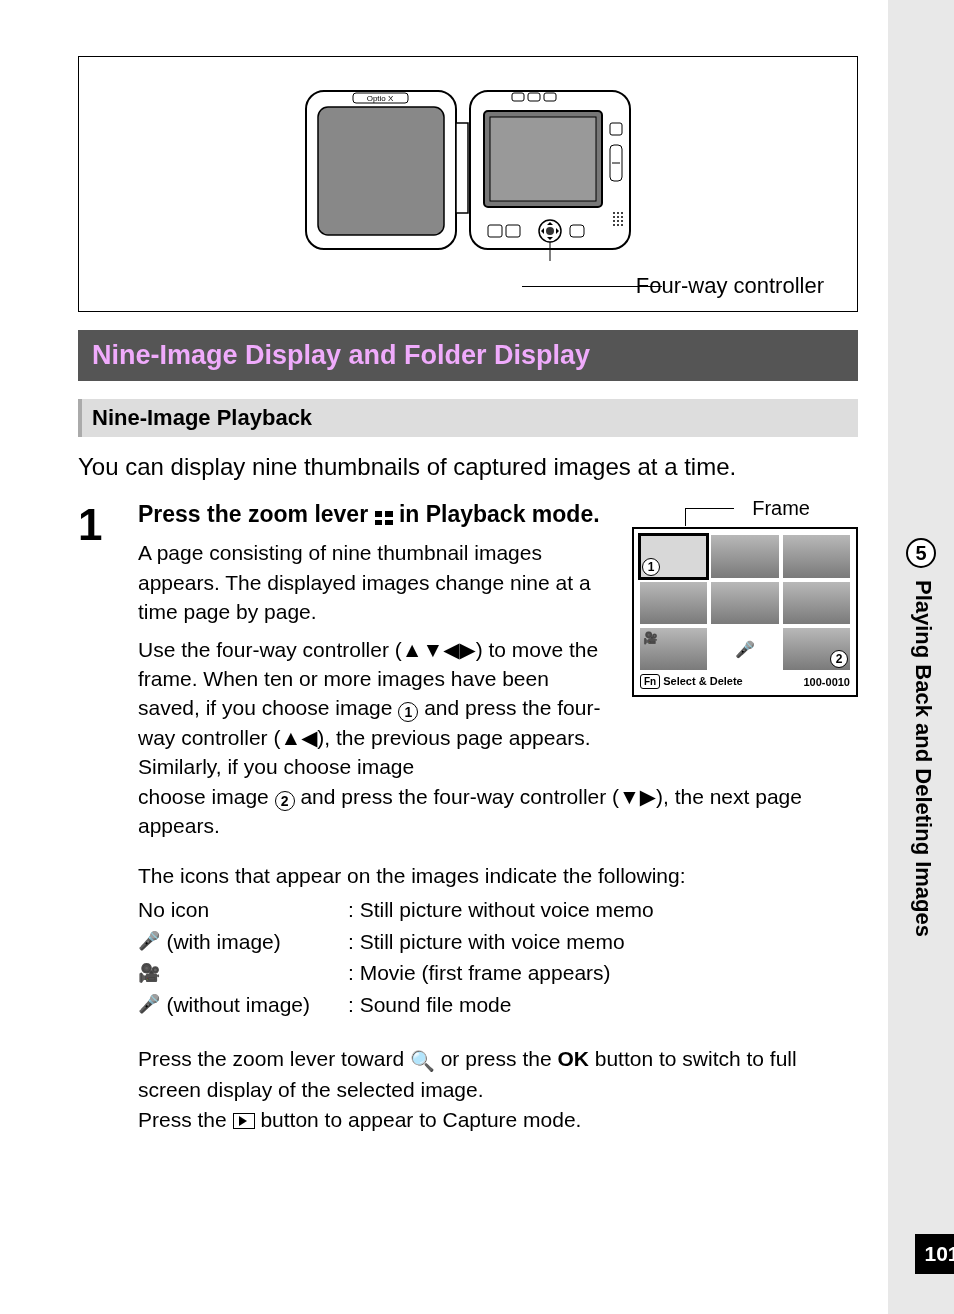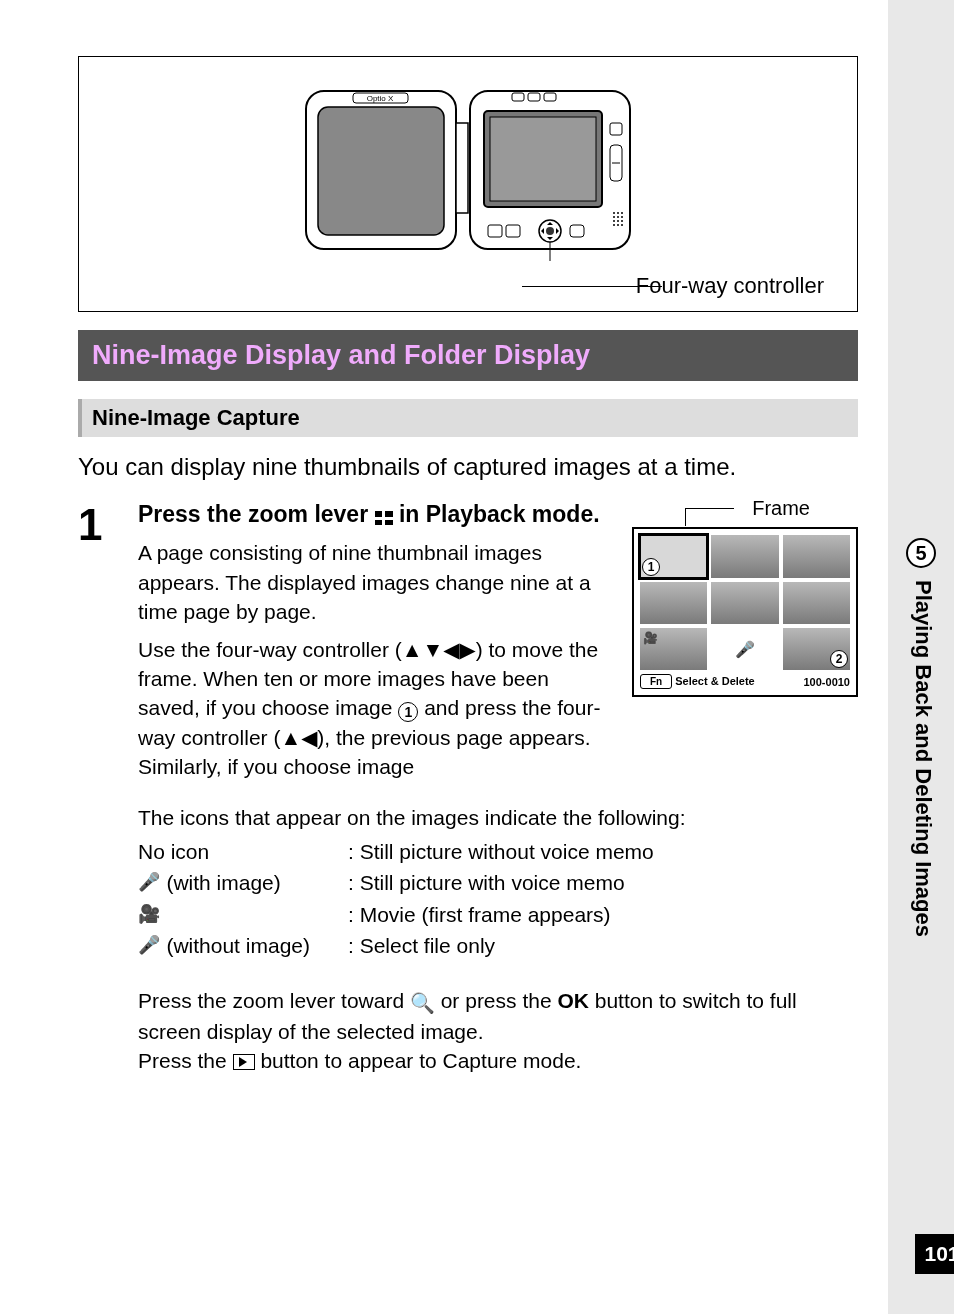--- a/index.html
+++ b/index.html
@@ -26,21 +26,21 @@
   .frame-line { position:absolute; top:9px; right:124px; width:48px; border-bottom:1px solid #000; }
   .frame-tick { position:absolute; top:9px; right:172px; border-left:1px solid #000; height:18px; }
   .screen-box { border:2px solid #000; width:226px; height:170px; margin-top:28px; background:#fff; padding:6px; display:flex; flex-direction:column; }
   .thumb-grid { display:grid; grid-template-columns: repeat(3,1fr); grid-template-rows: repeat(3,1fr); gap:4px; flex:1; }
   .thumb { background: linear-gradient(#b8b8b8,#7a7a7a); position:relative; }
   .thumb.sel { outline:3px solid #000; outline-offset:-1px; background:#d8d8d8; }
   .circ-num { position:absolute; width:18px; height:18px; border-radius:50%; border:1.5px solid #000; background:#fff; font-size:12px; font-weight:bold; text-align:center; line-height:16px; }
   .thumb .mic { position:absolute; left:50%; top:50%; transform:translate(-50%,-50%); font-size:16px; color:#000; }
   .thumb .vid { position:absolute; left:3px; top:3px; font-size:12px; color:#000; }
   .screen-bottom { display:flex; justify-content:space-between; align-items:center; font-size:11px; font-weight:bold; padding-top:4px; color:#000; }
-  .fn-badge { border:1px solid #000; border-radius:3px; padding:0 9px; font-size:10px; margin-right:3px; display:inline-block; line-height:13px;}
+  .fn-badge { border:1px solid #000; border-radius:3px; padding:0 3px; font-size:10px; margin-right:3px; display:inline-block; line-height:13px;}
   .continuation { font-size: 21px; line-height: 1.4; margin-top: 0px; }
   .circled { display:inline-block; width:20px; height:20px; border:1.6px solid #000; border-radius:50%; text-align:center; line-height:18px; font-size:14px; font-weight:bold; vertical-align:-2px; }
   .icons-intro { font-size: 21px; margin-top: 24px; }
   .icon-table { font-size: 21px; margin-top: 6px; line-height:1.5; }
   .icon-table .row { display:flex; }
   .icon-table .c1 { width: 210px; display:flex; align-items:center; gap:6px; }
   .icon-table .c2 { }
   .mic-icon, .vid-icon { font-size:18px; }
   .final { font-size:21px; line-height:1.4; margin-top:24px; }
   .final .ok { font-weight:bold; }
@@ -119,21 +119,21 @@
             <circle cx="324" cy="142" r="1"></circle>
         </g>
 
         <line x1="252" y1="159" x2="252" y2="178" stroke="#000"></line>
       </svg>
       <div class="controller-line"></div>
       <div class="controller-label">Four-way controller</div>
     </div>
 
     <div class="section-bar">Nine-Image Display and Folder Display</div>
-    <div class="sub-bar">Nine-Image Capture</div>
+    <div class="sub-bar">Nine-Image Playback</div>
     <p class="intro">You can display nine thumbnails of captured images at a time.</p>
 
     <div class="step">
       <div class="step-num">1</div>
       <div class="step-body">
         <div class="step-row1">
           <div class="step-text">
             <p class="step-title">
               <span>Press the zoom lever </span><span class="inline-icon zoom-out-icon"></span><span> in Playback mode.</span>
             </p>
@@ -168,20 +168,23 @@
                   </div>
               </div>
               <div class="screen-bottom">
                 <span><span class="fn-badge">Fn</span><span>Select &amp; Delete</span></span>
                 <span>100-0010</span>
               </div>
             </div>
           </div>
         </div>
 
+        <p class="continuation">
+          <span>choose image </span><span class="circled">2</span><span> and press the four-way controller (▼▶), the next page appears.</span>
+        </p>
 
         <p class="icons-intro">The icons that appear on the images indicate the following:</p>
         <div class="icon-table">
           <div class="row">
             <span class="c1">No icon</span>
             <span class="c2">: Still picture without voice memo</span>
           </div>
           <div class="row">
             <span class="c1">
                 <span class="mic-icon">🎤</span>
@@ -194,21 +197,21 @@
                 <span class="vid-icon">🎥</span>
                 <span></span>
               </span>
             <span class="c2">: Movie (first frame appears)</span>
           </div>
           <div class="row">
             <span class="c1">
                 <span class="mic-icon">🎤</span>
                 <span>(without image)</span>
               </span>
-            <span class="c2">: Select file only</span>
+            <span class="c2">: Sound file mode</span>
           </div>
         </div>
 
         <p class="final">
           <span>Press the zoom lever toward </span><span class="mag">🔍</span><span> or press the </span><span class="ok">OK</span><span> button to switch to full screen display of the selected image.</span><br>
           <span>Press the </span><span class="play-rect"></span><span> button to appear to Capture mode.</span>
         </p>
 
       </div>
     </div>

